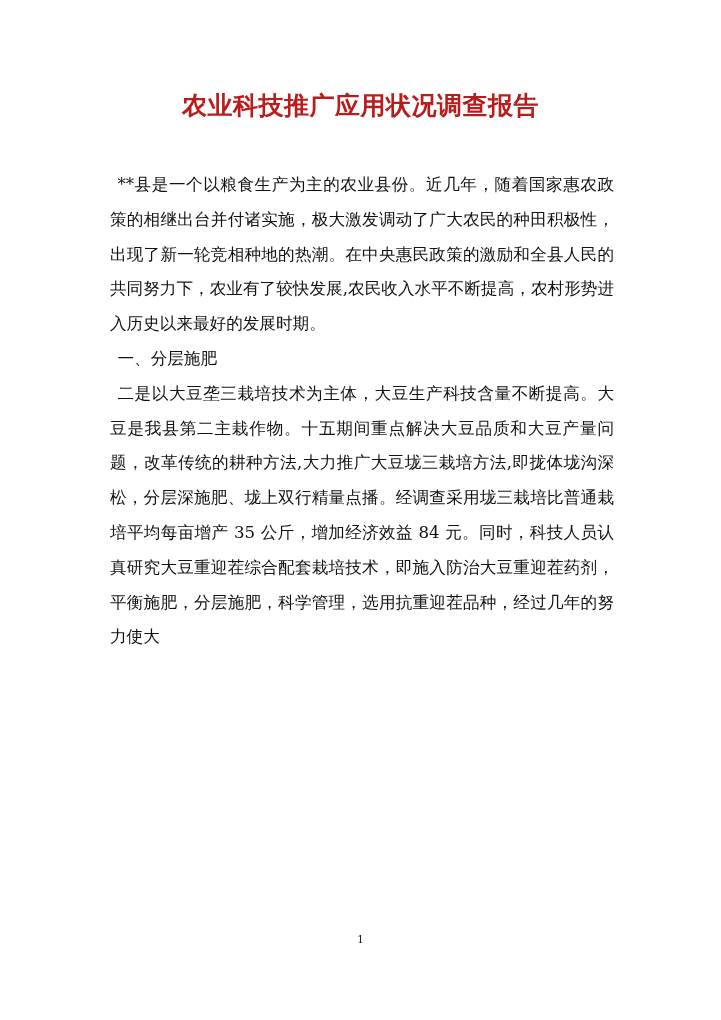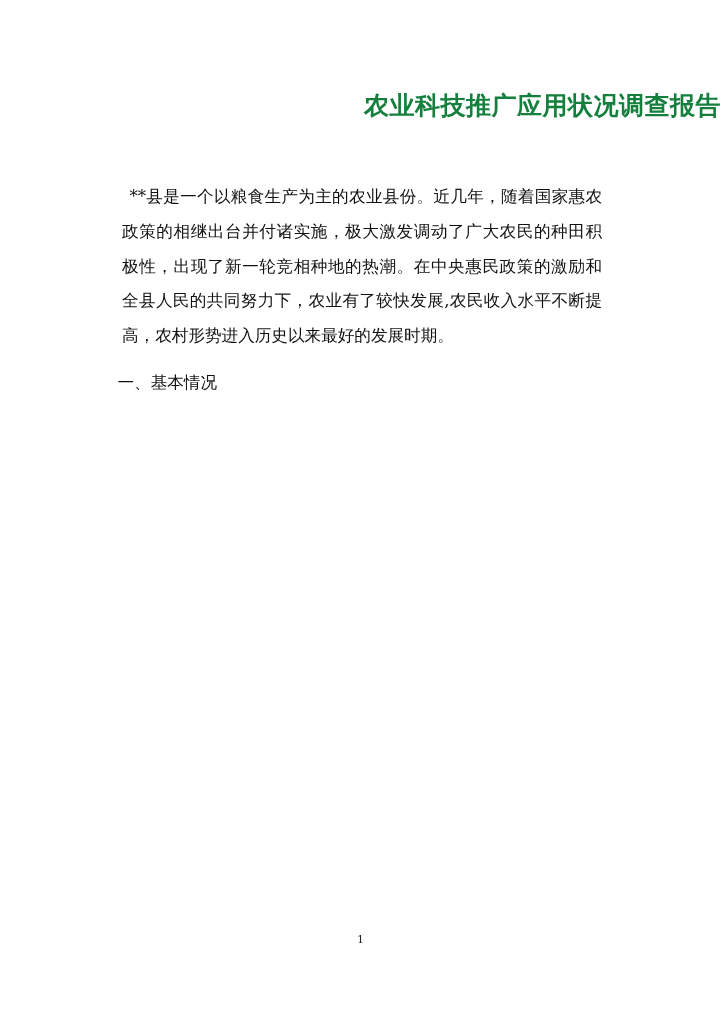--- a/index.html
+++ b/index.html
@@ -20,35 +20,35 @@
       left: 0; top: 0;
       width: 721px;
       height: 1020px;
       background: #ffffff;
     }
     .title {
       position: absolute;
       top: 88px;
       left: 0;
       width: 721px;
-      text-align: right;
+      text-align: center;
       font-size: 25px;
       font-weight: bold;
       letter-spacing: 0.5px;
       line-height: 36px;
-      color: #15803d;
+      color: #b91c1c;
     }
     .body-text {
       position: absolute;
       top: 168px;
       left: 110px;
       width: 504px;
     }
     .para {
-      margin: 12px;
+      margin: 0;
       font-size: 16.6px;
       line-height: 34.8px;
       text-align: justify;
       text-justify: inter-character;
       word-break: break-all;
       text-indent: 0.45em;
     }
     .heading {
       margin: 0;
       font-size: 16.6px;
@@ -67,17 +67,18 @@
     }
   </style>
 </head>
 <body>
 
 <div class="page">
   <div class="title">农业科技推广应用状况调查报告</div>
 
   <div class="body-text">
     <p class="para">**县是一个以粮食生产为主的农业县份。近几年，随着国家惠农政策的相继出台并付诸实施，极大激发调动了广大农民的种田积极性，出现了新一轮竞相种地的热潮。在中央惠民政策的激励和全县人民的共同努力下，农业有了较快发展,农民收入水平不断提高，农村形势进入历史以来最好的发展时期。</p>
-    <p class="heading">一、基本情况</p>
+    <p class="heading">一、分层施肥</p>
+    <p class="para">二是以大豆垄三栽培技术为主体，大豆生产科技含量不断提高。大豆是我县第二主栽作物。十五期间重点解决大豆品质和大豆产量问题，改革传统的耕种方法,大力推广大豆垅三栽培方法,即拢体垅沟深松，分层深施肥、垅上双行精量点播。经调查采用垅三栽培比普通栽培平均每亩增产 35 公斤，增加经济效益 84 元。同时，科技人员认真研究大豆重迎茬综合配套栽培技术，即施入防治大豆重迎茬药剂，平衡施肥，分层施肥，科学管理，选用抗重迎茬品种，经过几年的努力使大</p>
   </div>
 
   <div class="page-number">1</div>
 </div>
 
 </body></html>

